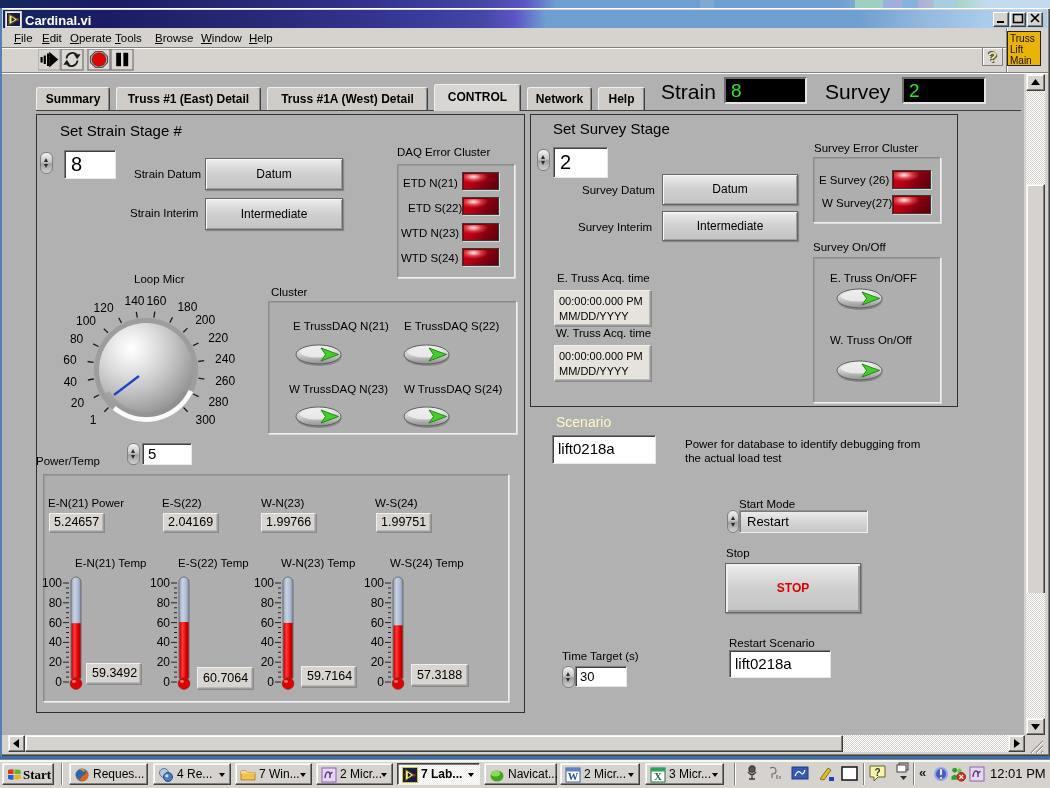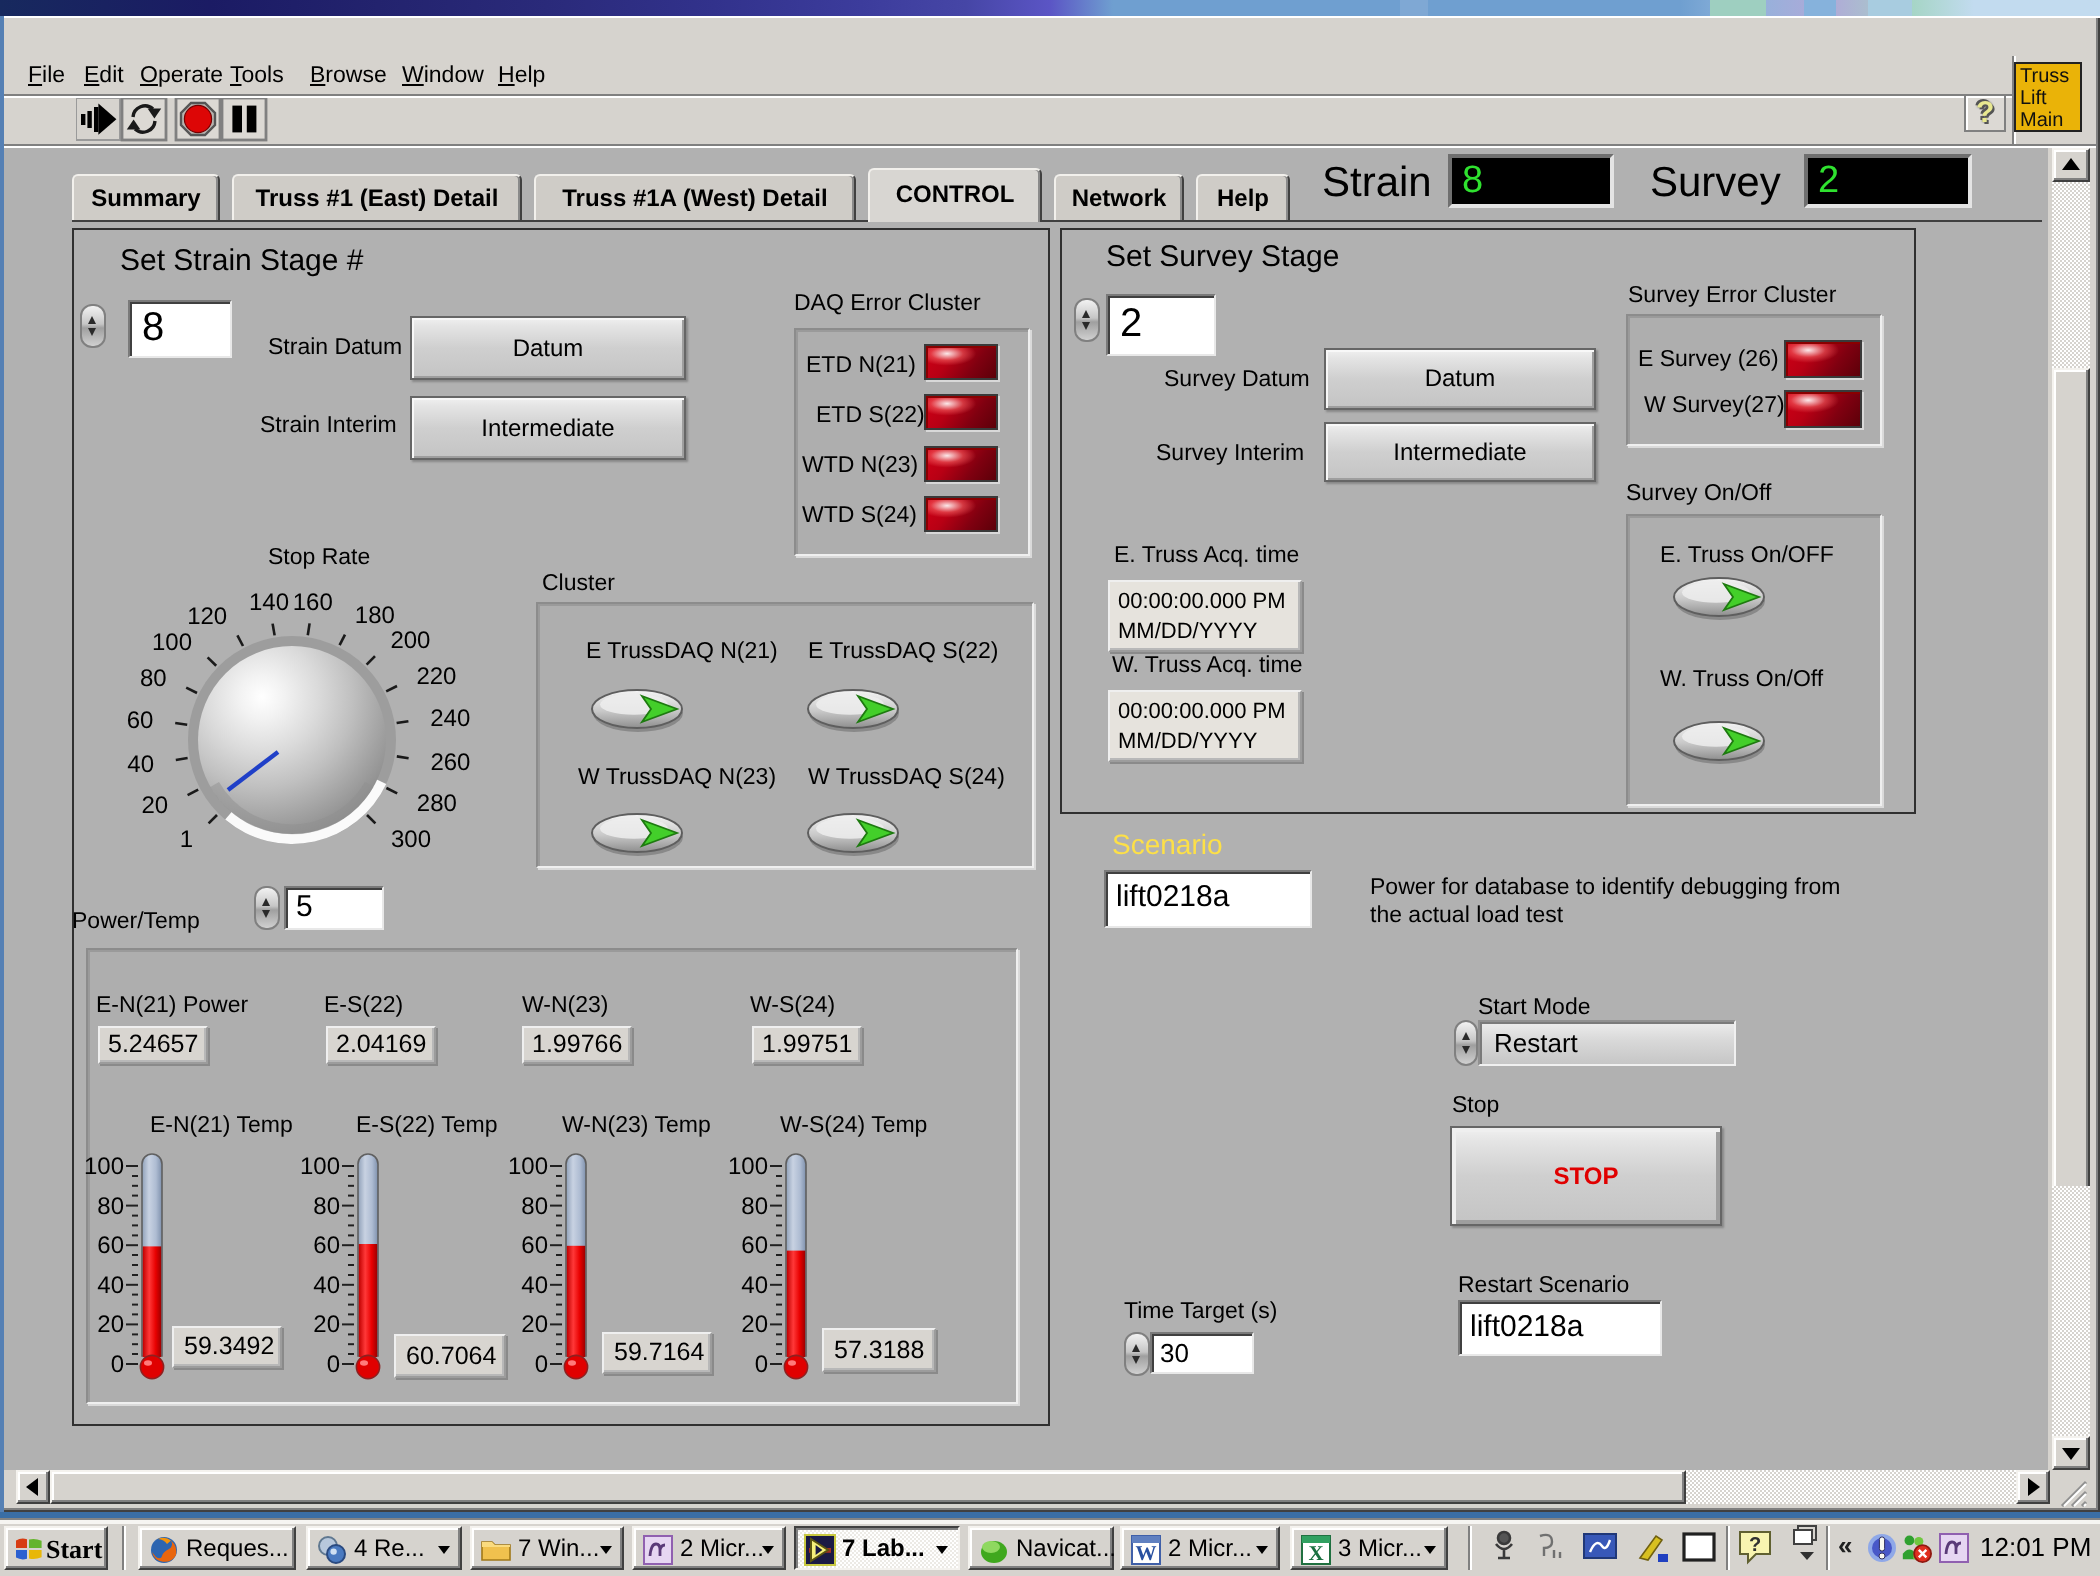--- a/index.html
+++ b/index.html
@@ -1,19 +1,19 @@
 <!DOCTYPE html>
 <html><head>
 <meta charset="utf-8">
 <style>
 * { margin:0; padding:0; box-sizing:border-box; }
 html,body { width:1050px; height:788px; overflow:hidden; }
 body { font-family:"Liberation Sans", sans-serif; background:#3A6EA5; position:relative; }
 .abs { position:absolute; }
-.lbl { position:absolute; font-size:13px; color:#fde047; white-space:nowrap; }
+.lbl { position:absolute; font-size:13px; color:#fef9c3; white-space:nowrap; }
 
 #topstrip { left:0; top:0; width:1050px; height:8px;
   background:linear-gradient(90deg,#17295e 0%,#1b1b64 10%,#23236e 18%,#2a2a7a 26%,#32328c 34%,#3c3c9c 41%,#4646a6 46%,#5b55c5 50%,#6f9fd0 53%,#6f9fd0 80%,#8fb4dc 83%,#b0a8d8 87%,#a5d5c5 91%,#c2dbef 94%,#c2dbef 100%);
 }
 #win { left:0; top:8px; width:1050px; height:748px; background:#D6D3CE;
   box-shadow:inset 1px 1px 0 #fff, inset -1px -1px 0 #404040, inset -2px -2px 0 #808080;
 }
 #titlebar { left:3px; top:2px; width:1044px; height:18px;
   background:linear-gradient(90deg,#16265e 0%,#1b1b66 10%,#23236e 18%,#2a2a7a 26%,#32328c 34%,#3c3c9c 41%,#4646a6 46%,#5b55c5 49%,#6f9fd0 52%,#6f9fd0 82%,#93b8de 88%,#a9cbec 94%,#a9cbec 100%);
 }
@@ -63,20 +63,39 @@
 </style>
 </head>
 <body>
 <div id="topstrip" class="abs"></div>
 <div class="abs" style="left:855px;top:0;width:28px;height:8px;background:#9ecfc0;"></div>
 <div class="abs" style="left:902px;top:0;width:16px;height:8px;background:#86b2dc;"></div>
 <div class="abs" style="left:934px;top:0;width:22px;height:8px;background:#a8cce0;"></div>
 <div class="abs" style="left:700px;top:0;width:14px;height:8px;background:#7fa8d4;"></div>
 <div id="win" class="abs">
   <div class="abs" style="left:0;top:0;width:2px;height:748px;background:#5580B4;"></div>
+  <div id="titlebar" class="abs">
+    <svg class="abs" style="left:2px;top:1px" width="17" height="17" viewBox="0 0 17 17">
+      <rect x="0" y="0" width="17" height="17" fill="#c9c9c9"></rect>
+      <rect x="1.5" y="1.5" width="14" height="14" fill="#1a1a44" stroke="#efefef" stroke-width="1"></rect>
+      <rect x="3" y="7.5" width="11" height="2.5" fill="#a03020"></rect>
+      <polygon points="4,3 13,8.5 4,14" fill="#f5f07a" stroke="#5a5410" stroke-width="1.2"></polygon>
+      <polygon points="6.5,6 10,8.5 6.5,11" fill="#1a1a44"></polygon>
+    </svg>
+    <span id="titletext" class="abs">Cardinal.vi</span>
+    <div class="tbtn" style="left:990px;"><svg width="12" height="11" viewBox="0 0 12 11">
+          <rect x="2" y="8" width="7" height="2" fill="#000"></rect>
+        </svg></div>
+    <div class="tbtn" style="left:1007px;"><svg width="12" height="11" viewBox="0 0 12 11">
+          <rect x="1.5" y="1.5" width="9" height="8" fill="none" stroke="#000" stroke-width="1.6"></rect>
+        </svg></div>
+    <div class="tbtn" style="left:1024px;"><svg width="12" height="11" viewBox="0 0 12 11">
+          <path d="M2 1 L10 9 M10 1 L2 9" stroke="#000" stroke-width="1.7"></path>
+        </svg></div>
+  </div>
   <div id="menubar" class="abs">
     <span class="menu" style="left:12px"><u>F</u>ile</span>
     <span class="menu" style="left:40px"><u>E</u>dit</span>
     <span class="menu" style="left:68px"><u>O</u>perate</span>
     <span class="menu" style="left:113px"><u>T</u>ools</span>
     <span class="menu" style="left:153px"><u>B</u>rowse</span>
     <span class="menu" style="left:199px"><u>W</u>indow</span>
     <span class="menu" style="left:247px"><u>H</u>elp</span>
   </div>
   <div id="menusep" class="abs"></div>
@@ -185,21 +204,21 @@
   <div class="panelbox" style="left:397px;top:164px;width:118px;height:114px;"></div>
   <span class="lbl12" style="left:403px;top:177px;">ETD N(21)</span>
     <div class="ledred" style="left:462px;top:172px;width:37px;height:18px;"></div>
   <span class="lbl12" style="left:408px;top:202px;">ETD S(22)</span>
     <div class="ledred" style="left:462px;top:197px;width:37px;height:18px;"></div>
   <span class="lbl12" style="left:401px;top:227px;">WTD N(23)</span>
     <div class="ledred" style="left:462px;top:223px;width:37px;height:18px;"></div>
   <span class="lbl12" style="left:401px;top:252px;">WTD S(24)</span>
     <div class="ledred" style="left:462px;top:248px;width:37px;height:18px;"></div>
 
-  <span class="lbl12" style="left:134px;top:273px;">Stop Rate</span>
+  <span class="lbl12" style="left:134px;top:273px;">Loop Micr</span>
   <svg class="abs" style="left:56px;top:280px;" width="190" height="162" viewBox="0 0 190 162">
     <defs>
       <radialGradient id="kn" cx="34%" cy="27%" r="80%">
         <stop offset="0%" stop-color="#FFFFFF"></stop>
           <stop offset="15%" stop-color="#F2F2F2"></stop>
         <stop offset="38%" stop-color="#DADADA"></stop>
           <stop offset="60%" stop-color="#C0C0C0"></stop>
         <stop offset="82%" stop-color="#A2A2A2"></stop>
           <stop offset="100%" stop-color="#8A8A8A"></stop>
       </radialGradient>

